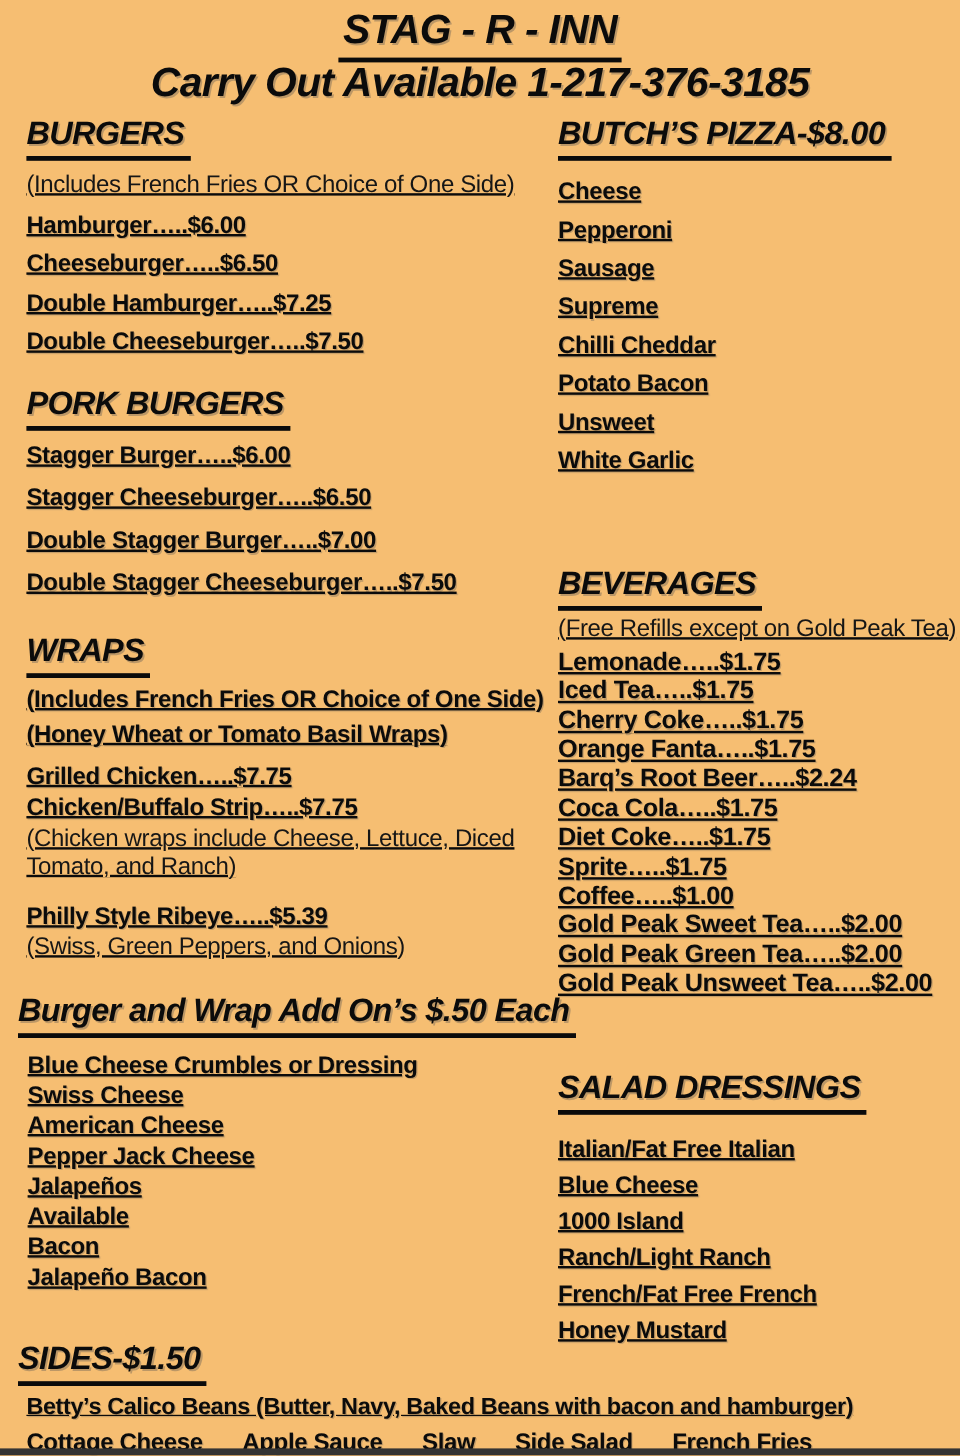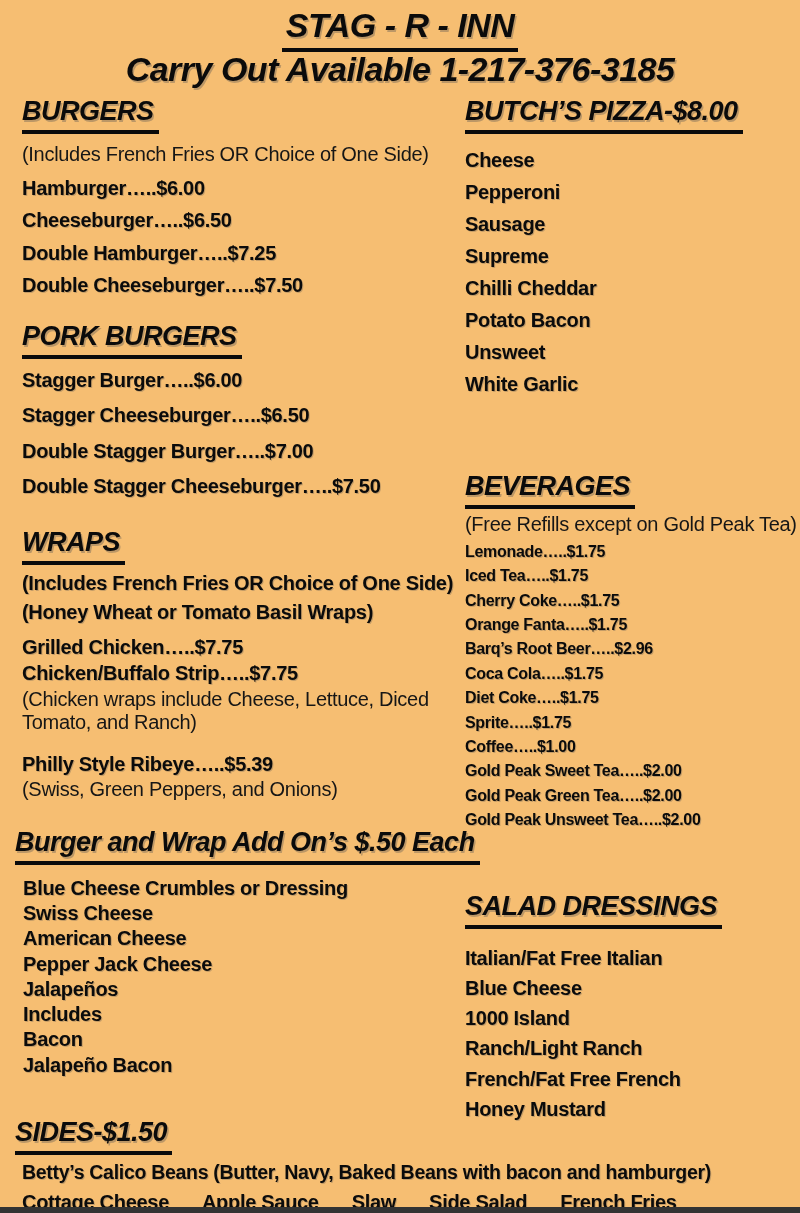--- a/index.html
+++ b/index.html
@@ -13,21 +13,21 @@
   }
   .hdr {
     position: absolute; left: 0; width: 800px; text-align: center;
     font-weight: bold; font-style: italic; letter-spacing: -0.5px;
     text-shadow: 1.5px 1.5px 0 rgba(80,80,80,0.35);
   }
   #title { top: 6px; font-size: 34px; }
   #title .u { border-bottom: 4px solid #0B0B0B; padding: 0 4px 3px 4px; display: inline-block; }
   #subtitle { top: 50px; font-size: 34px; }
 
-  .section { position: absolute; }
+  .section { position: absolute; text-decoration: underline; }
   .heading {
     display: inline-block;
     font-weight: bold; font-style: italic;
     font-size: 27px; letter-spacing: -0.5px; line-height: 1.1;
     border-bottom: 4px solid #0B0B0B; padding-bottom: 3px; padding-right: 5px;
     text-shadow: 1.5px 1.5px 0 rgba(80,80,80,0.35);
     white-space: nowrap;
   }
   .item, .list-item {
     font-weight: bold; font-size: 20px; letter-spacing: -0.3px;
@@ -40,21 +40,21 @@
   }
   .bold-note {
     font-weight: bold; font-size: 20px; letter-spacing: -0.3px;
     text-shadow: 1px 1px 0 rgba(80,80,80,0.3);
     line-height: 29px; white-space: nowrap;
   }
 
   .burgers-list .list-item { line-height: 32.5px; }
   .pork-list .list-item { line-height: 35.5px; }
   .pizza-list .list-item { line-height: 32px; }
-  .bev-list .list-item { line-height: 24.4px; font-size: 16px; }
+  .bev-list .list-item { line-height: 24.4px; font-size: 21px; }
   .addons-list .list-item { line-height: 25.3px; }
   .dress-list .list-item { line-height: 30.2px; }
 
   #sec-burgers { top: 97px; left: 22px; width: 445px; }
   #sec-burgers .note { margin-top: 9px; }
   #sec-burgers .burgers-list { margin-top: 6px; }
 
   #sec-pork { top: 322px; left: 22px; width: 445px; }
   #sec-pork .pork-list { margin-top: 4px; }
 
@@ -134,21 +134,21 @@
 </div>
 
 <div class="section" id="sec-addons">
   <div><span class="heading">Burger and Wrap Add On’s $.50 Each</span></div>
   <div class="addons-list">
       <div class="list-item">Blue Cheese Crumbles or Dressing</div>
       <div class="list-item">Swiss Cheese</div>
       <div class="list-item">American Cheese</div>
       <div class="list-item">Pepper Jack Cheese</div>
       <div class="list-item">Jalapeños</div>
-      <div class="list-item">Includes</div>
+      <div class="list-item">Available</div>
       <div class="list-item">Bacon</div>
       <div class="list-item">Jalapeño Bacon</div>
     </div>
 </div>
 
 <div class="section" id="sec-sides">
   <div><span class="heading">SIDES-$1.50</span></div>
   <div class="item" id="sides-beans">Betty’s Calico Beans (Butter, Navy, Baked Beans with bacon and hamburger)</div>
   <div class="inline-list"><div class="list-item">Cottage Cheese</div><div class="list-item">Apple Sauce</div><div class="list-item">Slaw</div><div class="list-item">Side Salad</div><div class="list-item">French Fries</div></div>
 </div>
@@ -168,21 +168,21 @@
 </div>
 
 <div class="section" id="sec-bev">
   <div><span class="heading">BEVERAGES</span></div>
   <div class="note">(Free Refills except on Gold Peak Tea)</div>
   <div class="bev-list">
       <div class="list-item">Lemonade…..$1.75</div>
       <div class="list-item">Iced Tea…..$1.75</div>
       <div class="list-item">Cherry Coke…..$1.75</div>
       <div class="list-item">Orange Fanta…..$1.75</div>
-      <div class="list-item">Barq’s Root Beer…..$2.96</div>
+      <div class="list-item">Barq’s Root Beer…..$2.24</div>
       <div class="list-item">Coca Cola…..$1.75</div>
       <div class="list-item">Diet Coke…..$1.75</div>
       <div class="list-item">Sprite…..$1.75</div>
       <div class="list-item">Coffee…..$1.00</div>
       <div class="list-item">Gold Peak Sweet Tea…..$2.00</div>
       <div class="list-item">Gold Peak Green Tea…..$2.00</div>
       <div class="list-item">Gold Peak Unsweet Tea…..$2.00</div>
     </div>
 </div>
 

